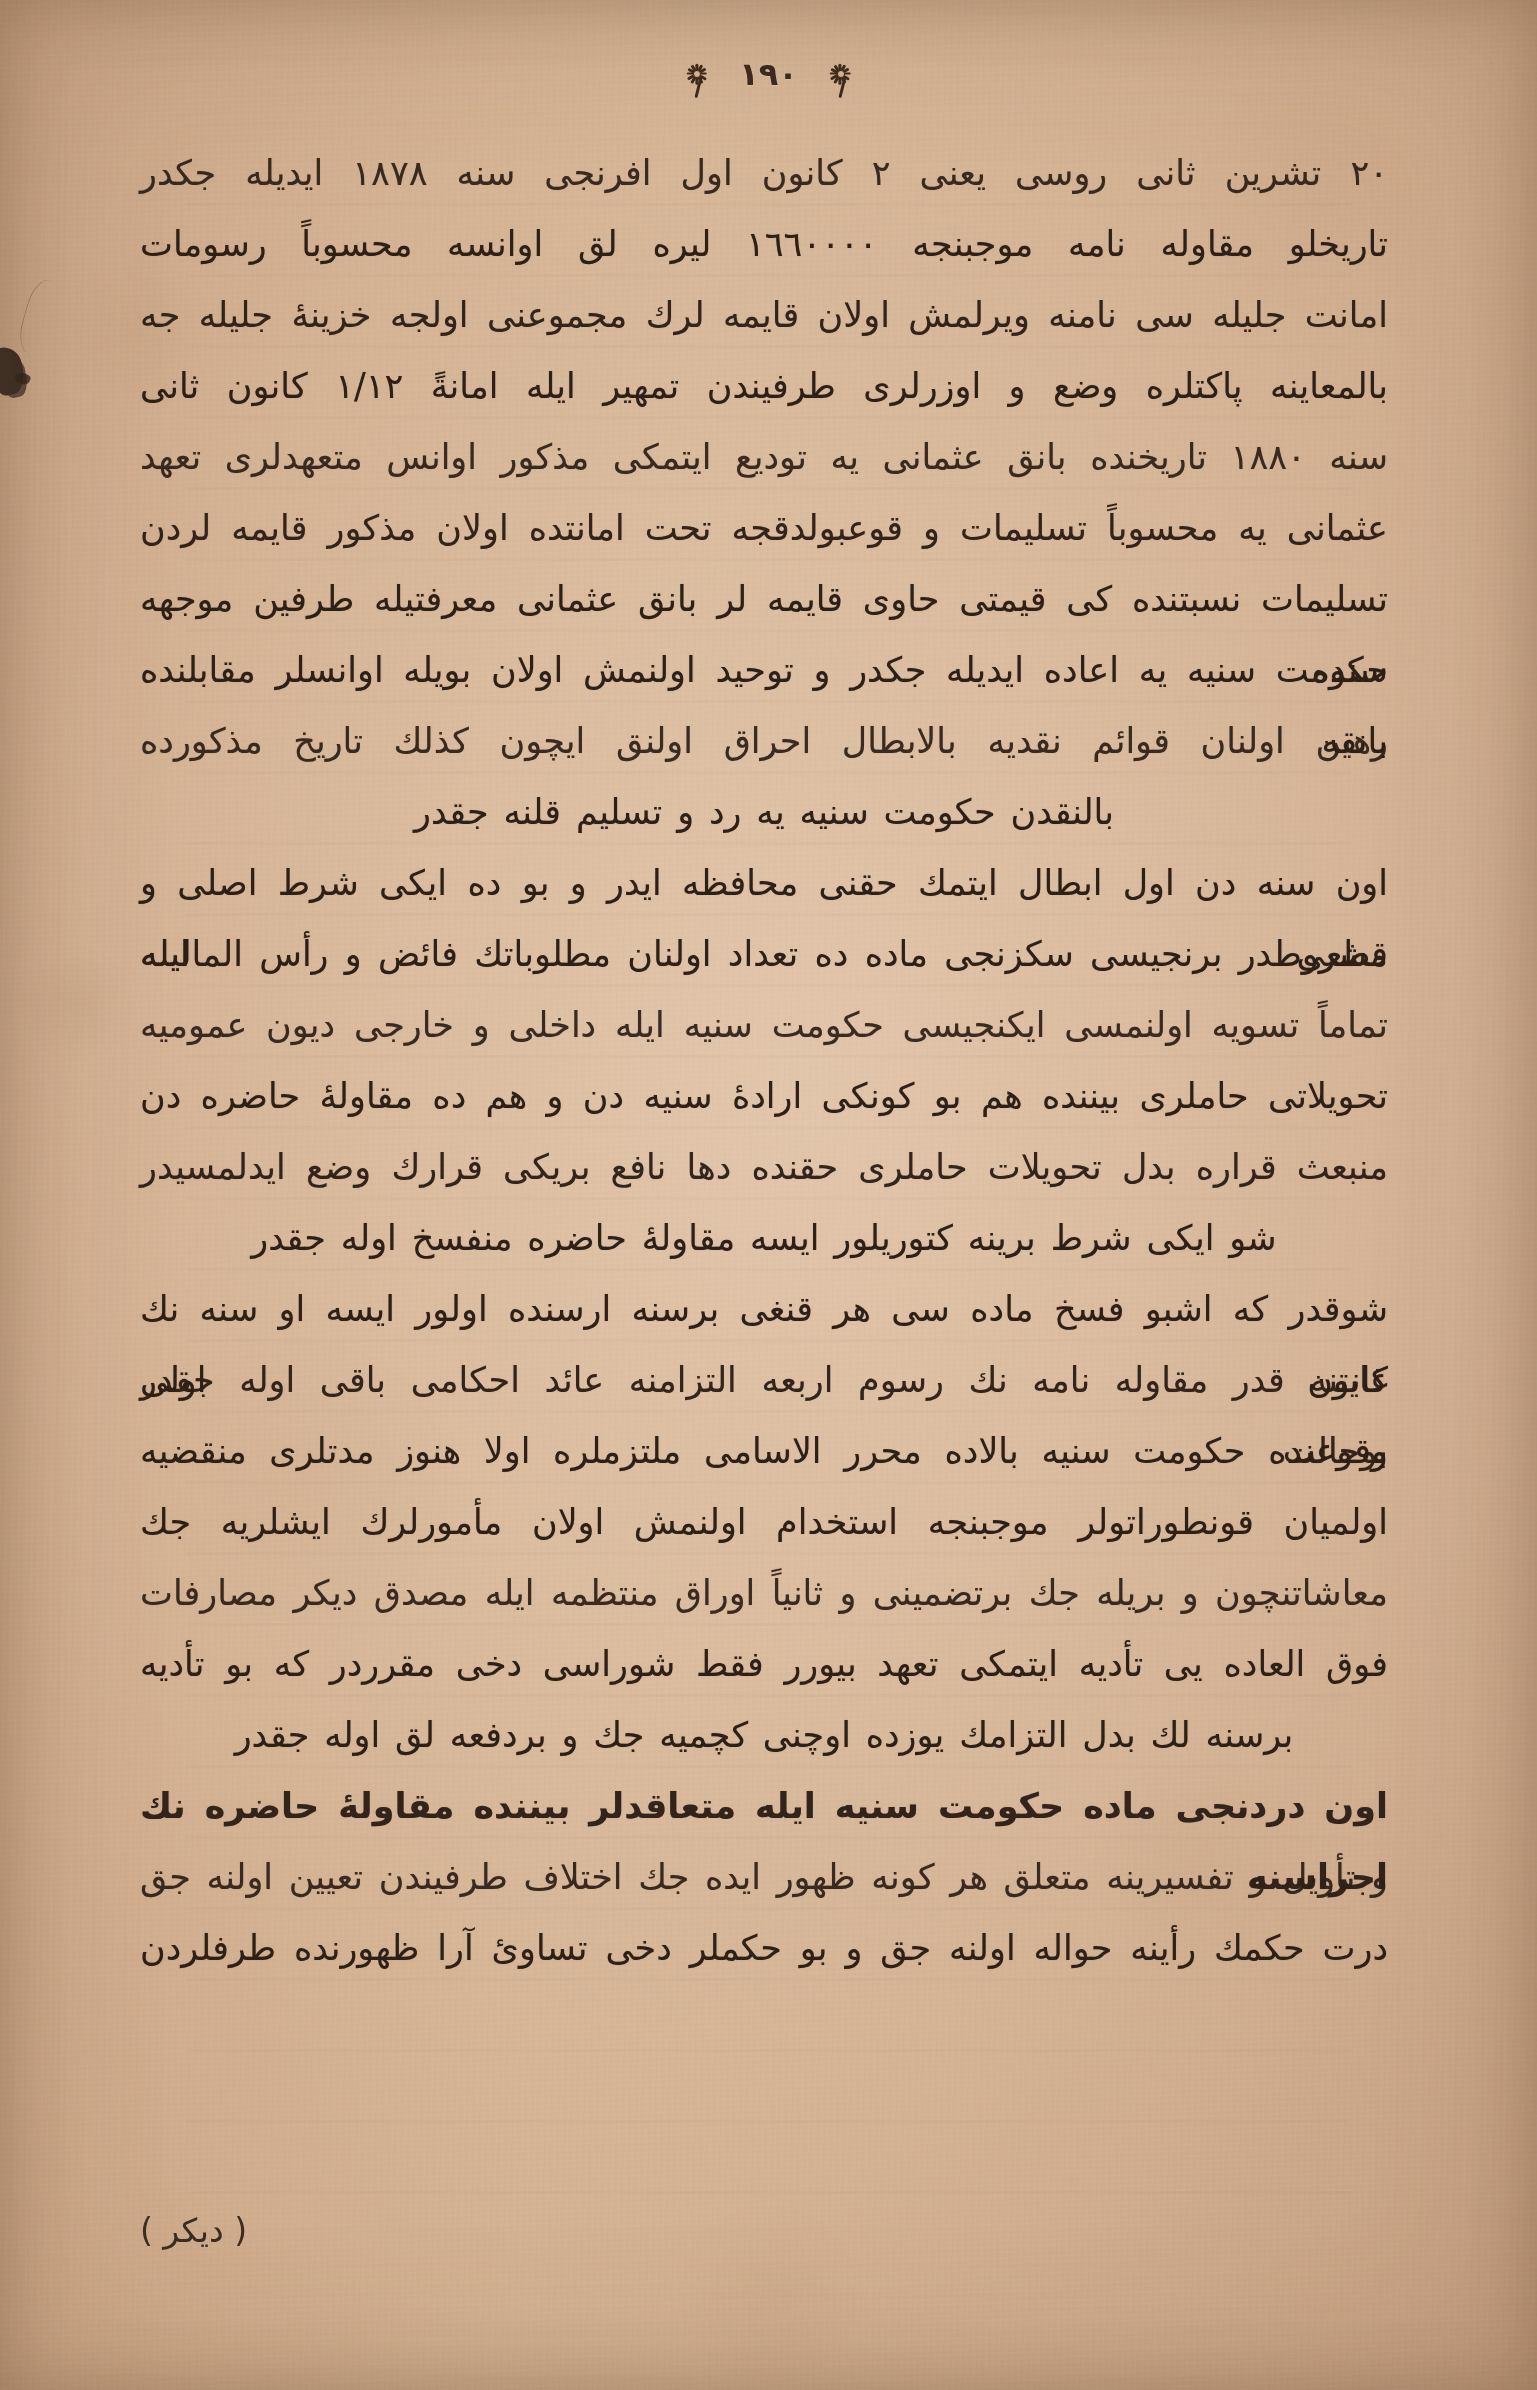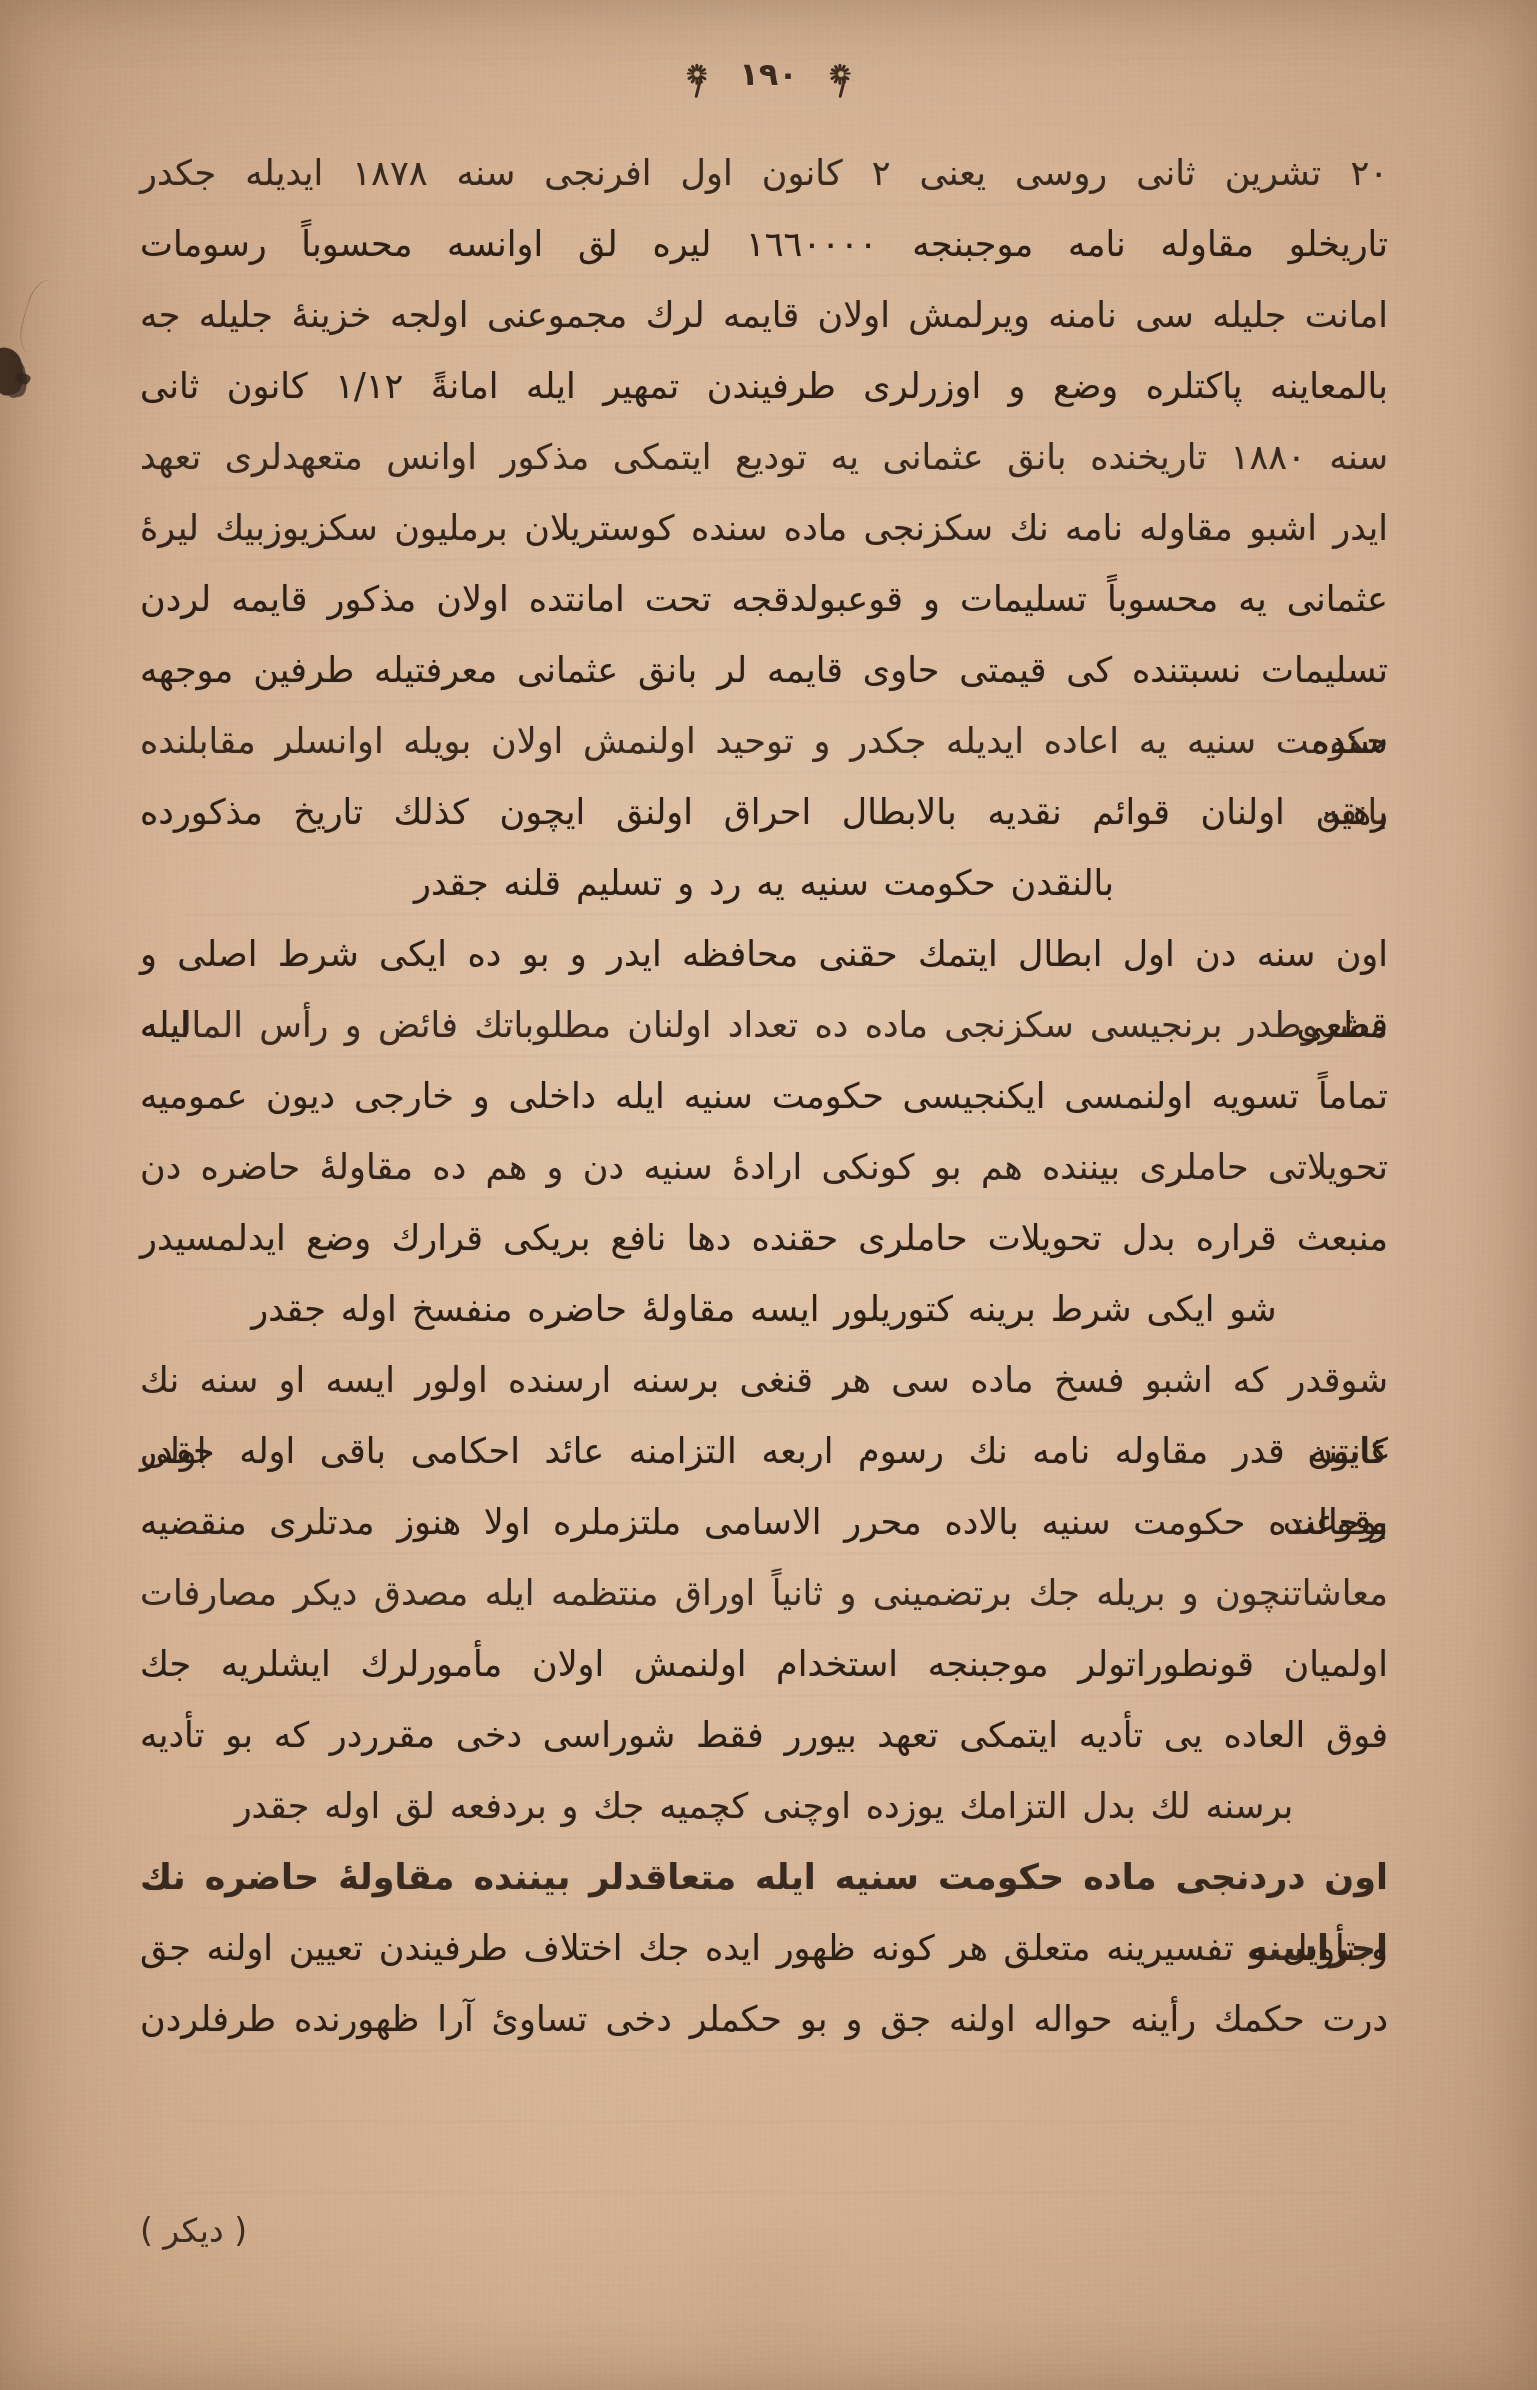--- a/index.html
+++ b/index.html
@@ -246,37 +246,36 @@
         <u></u>
     </span>
   </div>
 
   <div id="body-text">
       <div class="line justify">٢٠ تشرین ثانی روسی یعنی ٢ كانون اول افرنجی سنه ١٨٧٨ ایدیله جكدر</div>
       <div class="line justify">تاریخلو مقاوله نامه موجبنجه ١٦٦٠٠٠٠ لیره لق اوانسه محسوباً رسومات</div>
       <div class="line justify">امانت جلیله سی نامنه ویرلمش اولان قایمه لرك مجموعنی اولجه خزینهٔ جلیله جه</div>
       <div class="line justify">بالمعاینه پاكتلره وضع و اوزرلری طرفیندن تمهیر ایله امانةً ١/١٢ كانون ثانی</div>
       <div class="line justify">سنه ١٨٨٠ تاریخنده بانق عثمانی یه تودیع ایتمكی مذكور اوانس متعهدلری تعهد</div>
-      <div class="line justify">ایدر اشبو مقاوله نامه نك سكزنجی ماده سنده كوستریلان برملیون سكزیوزبیك لیرهٔ</div>
       <div class="line justify">عثمانی یه محسوباً تسلیمات و قوعبولدقجه تحت امانتده اولان مذكور قایمه لردن</div>
       <div class="line justify">تسلیمات نسبتنده كی قیمتی حاوی قایمه لر بانق عثمانی معرفتیله طرفین موجهه سنده</div>
       <div class="line justify">حكومت سنیه یه اعاده ایدیله جكدر و توحید اولنمش اولان بویله اوانسلر مقابلنده بانقه</div>
       <div class="line justify">رهین اولنان قوائم نقدیه بالابطال احراق اولنق ایچون كذلك تاریخ مذكورده</div>
       <div class="line center indent-both">بالنقدن حكومت سنیه یه رد و تسلیم قلنه جقدر</div>
       <div class="line justify">اون سنه دن اول ابطال ایتمك حقنی محافظه ایدر و بو ده ایكی شرط اصلی و قطعی ایله</div>
       <div class="line justify">مشروطدر برنجیسی سكزنجی ماده ده تعداد اولنان مطلوباتك فائض و رأس المالیله</div>
       <div class="line justify">تماماً تسویه اولنمسی ایكنجیسی حكومت سنیه ایله داخلی و خارجی دیون عمومیه</div>
       <div class="line justify">تحویلاتی حاملری بیننده هم بو كونكی ارادهٔ سنیه دن و هم ده مقاولهٔ حاضره دن</div>
       <div class="line justify">منبعث قراره بدل تحویلات حاملری حقنده دها نافع بریكی قرارك وضع ایدلمسیدر</div>
       <div class="line center indent-both">شو ایكی شرط برینه كتوریلور ایسه مقاولهٔ حاضره منفسخ اوله جقدر</div>
       <div class="line justify">شوقدر كه اشبو فسخ ماده سی هر قنغی برسنه ارسنده اولور ایسه او سنه نك كانون اولی</div>
       <div class="line justify">غایتنه قدر مقاوله نامه نك رسوم اربعه التزامنه عائد احكامی باقی اوله جقدر بوحالت</div>
       <div class="line justify">وقوعنده حكومت سنیه بالاده محرر الاسامی ملتزملره اولا هنوز مدتلری منقضیه</div>
+      <div class="line justify">اولمیان قونطوراتولر موجبنجه استخدام اولنمش اولان مأمورلرك ایشلریه جك</div>
       <div class="line justify">معاشاتنچون و بریله جك برتضمینی و ثانیاً اوراق منتظمه ایله مصدق دیكر مصارفات</div>
-      <div class="line justify">اولمیان قونطوراتولر موجبنجه استخدام اولنمش اولان مأمورلرك ایشلریه جك</div>
       <div class="line justify">فوق العاده یی تأدیه ایتمكی تعهد بیورر فقط شوراسی دخی مقرردر كه بو تأدیه</div>
       <div class="line center indent-both">برسنه لك بدل التزامك یوزده اوچنی كچمیه جك و بردفعه لق اوله جقدر</div>
       <div class="line justify art-head">اون دردنجی ماده      حكومت سنیه ایله متعاقدلر بیننده مقاولهٔ حاضره نك اجراسنه</div>
       <div class="line justify">و تأویل و تفسیرینه متعلق هر كونه ظهور ایده جك اختلاف طرفیندن تعیین اولنه جق</div>
       <div class="line justify">درت حكمك رأینه حواله اولنه جق و بو حكملر دخی تساویٔ آرا ظهورنده طرفلردن</div>
     </div>
 
   <div id="catchword-row">
     <span id="catchword">( دیكر )</span>
   </div>

